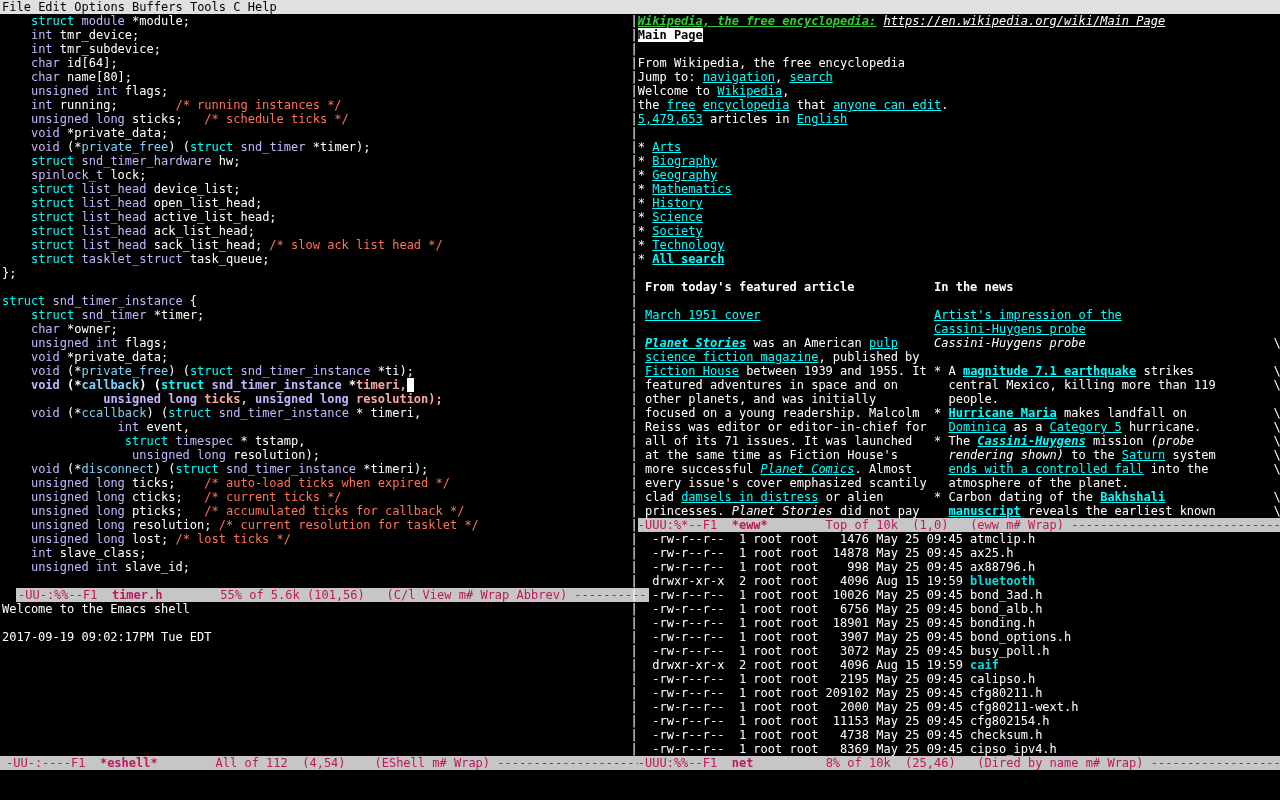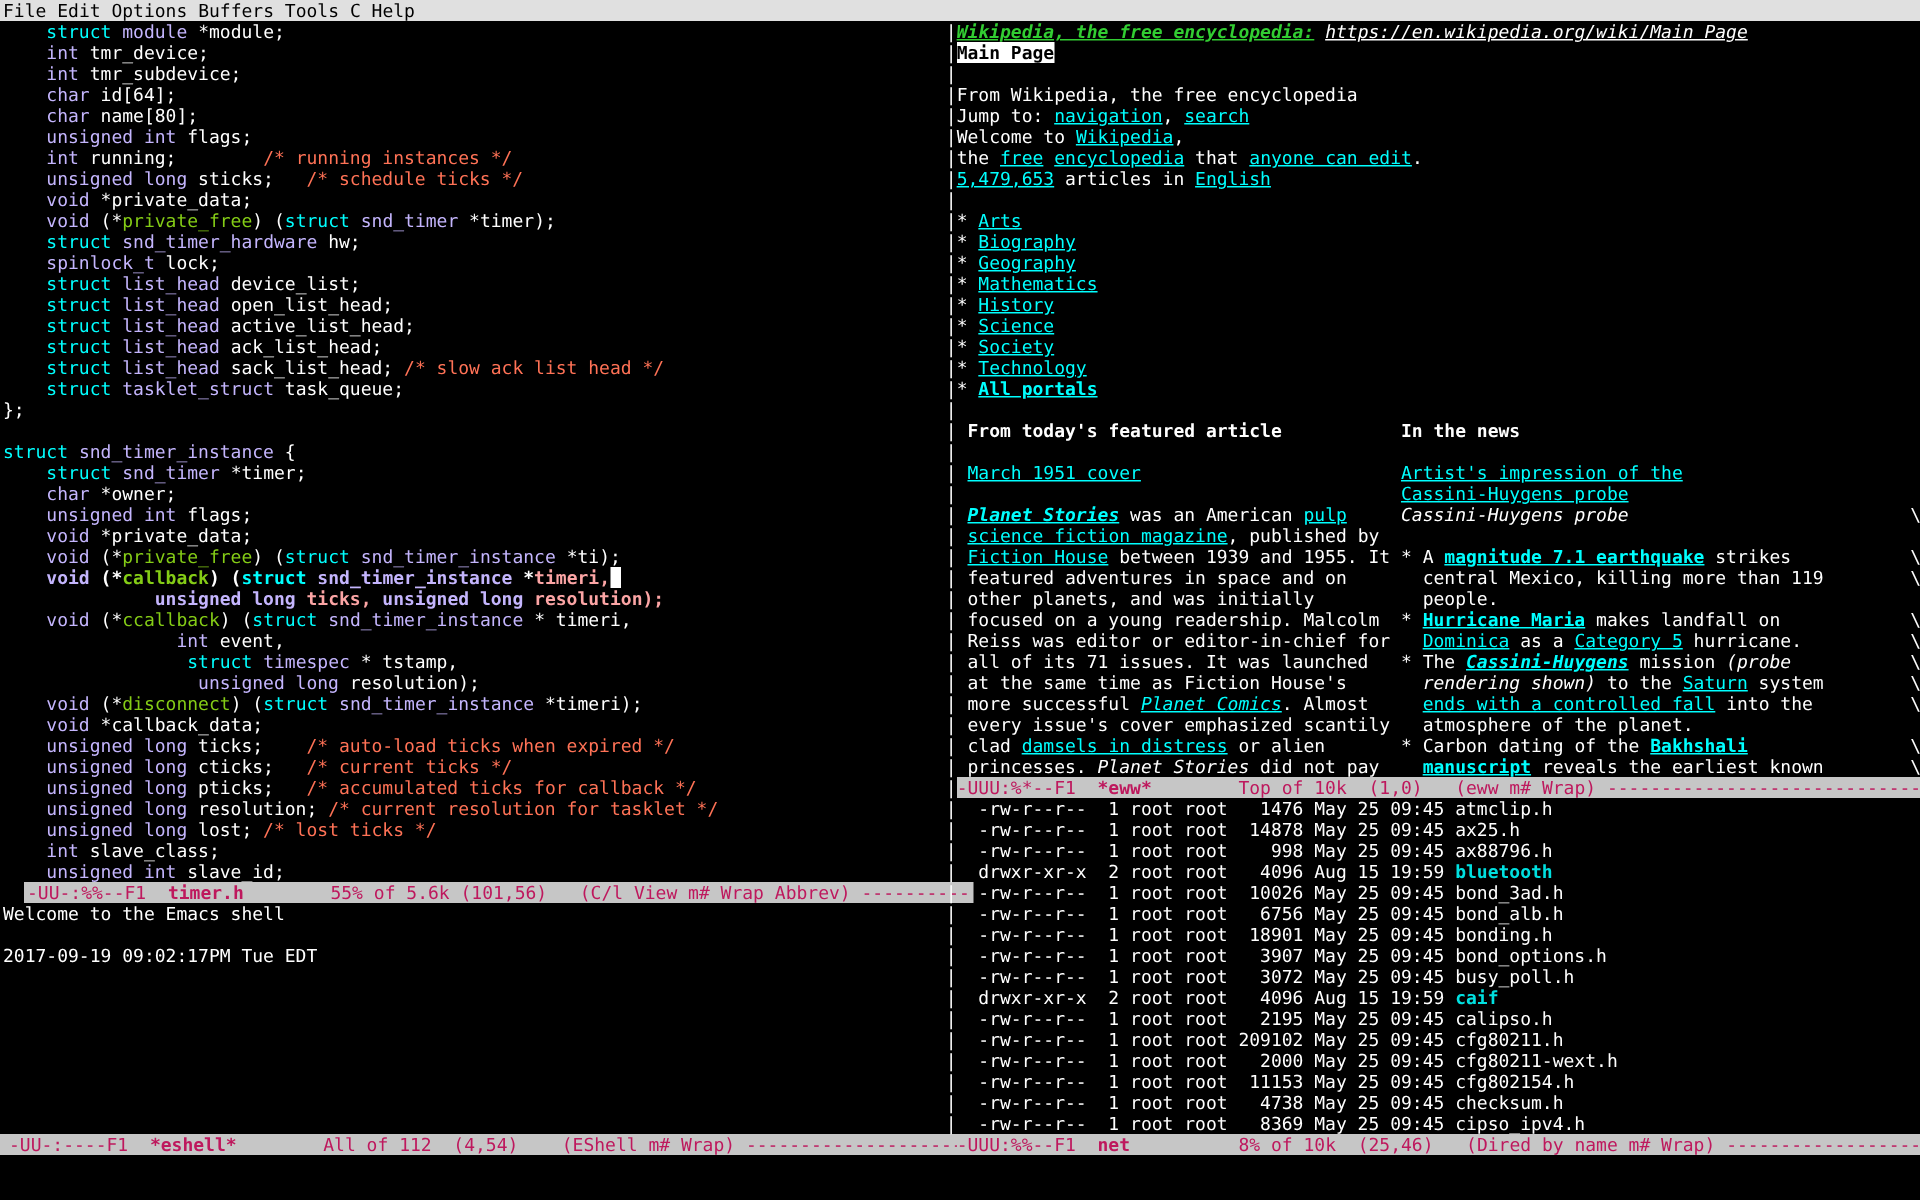--- a/index.html
+++ b/index.html
@@ -6,21 +6,21 @@
   body{position:relative;width:1280px;height:800px;background:#000;overflow:hidden;
        font-family:"DejaVu Sans Mono",monospace;font-size:12px;line-height:14px;color:#fff;letter-spacing:0}
   .line{height:14px;white-space:pre;position:relative}
   .menubar{position:absolute;left:0;top:0;width:1280px;height:14px;background:#e0e0e0;color:#000;white-space:pre;padding-left:2px}
   .win{position:absolute}
   .modeline{position:absolute;background:#c6c6c6;height:14px;overflow:hidden}
   .m{color:#be185d}
   .w{color:#fff}
   .k{color:#00ffff}
   .t{color:#c4b5fd}
-  .f{color:#84cc16}
+  .f{color:#7dd3fc}
   .c{color:#ff7256}
   .v{color:#fca5a5}
   .b{font-weight:bold}
   .em{font-style:italic}
   .u{text-decoration:underline}
   .lnk{color:#00ffff;text-decoration:underline;cursor:pointer}
   .hl{background:#fff;color:#000;font-weight:bold}
   .red{color:#ff5454}
   .yel{color:#e8e800}
   .dir{color:#00e0e0}
@@ -61,21 +61,20 @@
     <div class="line"><span class="w">    </span><span class="t">unsigned int</span><span class="w"> flags;</span></div>
     <div class="line"><span class="w">    </span><span class="t">void</span><span class="w"> *private_data;</span></div>
     <div class="line"><span class="w">    </span><span class="t">void</span><span class="w"> (*</span><span class="f">private_free</span><span class="w">) (</span><span class="k">struct</span><span class="w"> </span><span class="t">snd_timer_instance</span><span class="w"> *ti);</span></div>
     <div class="line"><span class="w">    </span><span class="t b">void</span><span class="w b"> (*</span><span class="f b">callback</span><span class="w b">) (</span><span class="k b">struct</span><span class="w"> </span><span class="t b">snd_timer_instance</span><span class="w b"> *</span><span class="v b">timeri,</span><span class="cur"> </span></div>
     <div class="line"><span class="w">              </span><span class="t b">unsigned long</span><span class="w"> </span><span class="v b">ticks,</span><span class="w"> </span><span class="t b">unsigned long</span><span class="w"> </span><span class="v b">resolution);</span></div>
     <div class="line"><span class="w">    </span><span class="t">void</span><span class="w"> (*</span><span class="f">ccallback</span><span class="w">) (</span><span class="k">struct</span><span class="w"> </span><span class="t">snd_timer_instance</span><span class="w"> * timeri,</span></div>
     <div class="line"><span class="w">                </span><span class="t">int</span><span class="w"> event,</span></div>
     <div class="line"><span class="w">                 </span><span class="k">struct</span><span class="w"> </span><span class="t">timespec</span><span class="w"> * tstamp,</span></div>
     <div class="line"><span class="w">                  </span><span class="t">unsigned long</span><span class="w"> resolution);</span></div>
     <div class="line"><span class="w">    </span><span class="t">void</span><span class="w"> (*</span><span class="f">disconnect</span><span class="w">) (</span><span class="k">struct</span><span class="w"> </span><span class="t">snd_timer_instance</span><span class="w"> *timeri);</span></div>
-    <div class="line"><span class="w">    </span><span class="t">void</span><span class="w"> *callback_data;</span></div>
     <div class="line"><span class="w">    </span><span class="t">unsigned long</span><span class="w"> ticks;    </span><span class="c">/* auto-load ticks when expired */</span></div>
     <div class="line"><span class="w">    </span><span class="t">unsigned long</span><span class="w"> cticks;   </span><span class="c">/* current ticks */</span></div>
     <div class="line"><span class="w">    </span><span class="t">unsigned long</span><span class="w"> pticks;   </span><span class="c">/* accumulated ticks for callback */</span></div>
     <div class="line"><span class="w">    </span><span class="t">unsigned long</span><span class="w"> resolution; </span><span class="c">/* current resolution for tasklet */</span></div>
     <div class="line"><span class="w">    </span><span class="t">unsigned long</span><span class="w"> lost; </span><span class="c">/* lost ticks */</span></div>
     <div class="line"><span class="w">    </span><span class="t">int</span><span class="w"> slave_class;</span></div>
     <div class="line"><span class="w">    </span><span class="t">unsigned int</span><span class="w"> slave_id;</span></div>
   </div>
 <div id="ml-code" class="modeline" style="left:16px;top:588px;width:calc(87ch + 2px);padding-left:2px">
     <div class="line"><span class="m">-UU-:%%--F1  </span><span class="m b">timer.h</span><span class="m">        </span><span class="m">55% of 5.6k (101,56)</span><span class="m">   </span><span class="m">(C/l View m# Wrap Abbrev)</span><span class="m"> ----------</span></div>
@@ -112,21 +111,21 @@
     <div class="line"><span class="lnk">5,479,653</span><span class="w"> articles in </span><span class="lnk">English</span></div>
     <div class="line"></div>
     <div class="line"><span class="w">* </span><span class="lnk">Arts</span></div>
     <div class="line"><span class="w">* </span><span class="lnk">Biography</span></div>
     <div class="line"><span class="w">* </span><span class="lnk">Geography</span></div>
     <div class="line"><span class="w">* </span><span class="lnk">Mathematics</span></div>
     <div class="line"><span class="w">* </span><span class="lnk">History</span></div>
     <div class="line"><span class="w">* </span><span class="lnk">Science</span></div>
     <div class="line"><span class="w">* </span><span class="lnk">Society</span></div>
     <div class="line"><span class="w">* </span><span class="lnk">Technology</span></div>
-    <div class="line"><span class="w">* </span><span class="lnk b">All portals</span></div>
+    <div class="line"><span class="w">* </span><span class="lnk b">All search</span></div>
     <div class="line"></div>
     <div class="line"><span class="w"> </span><span class="w b">From today's featured article</span><span class="w">           </span><span class="w b">In the news</span></div>
     <div class="line"></div>
     <div class="line"><span class="w"> </span><span class="lnk">March 1951 cover</span><span class="w">                        </span><span class="lnk">Artist's impression of the</span></div>
     <div class="line"><span class="w">                                         </span><span class="lnk">Cassini-Huygens probe</span></div>
     <div class="line"><span class="w"> </span><span class="lnk b em">Planet Stories</span><span class="w"> was an American </span><span class="lnk">pulp</span><span class="w">     </span><span class="em">Cassini-Huygens probe</span><span class="wrapind">\</span></div>
     <div class="line"><span class="w"> </span><span class="lnk">science fiction magazine</span><span class="w">, published by</span></div>
     <div class="line"><span class="w"> </span><span class="lnk">Fiction House</span><span class="w"> between 1939 and 1955. It </span><span class="w">* A </span><span class="lnk b">magnitude 7.1 earthquake</span><span class="w"> strikes</span><span class="wrapind">\</span></div>
     <div class="line"><span class="w"> featured adventures in space and on     </span><span class="w">  central Mexico, killing more than 119</span><span class="wrapind">\</span></div>
     <div class="line"><span class="w"> other planets, and was initially        </span><span class="w">  people.</span></div>

